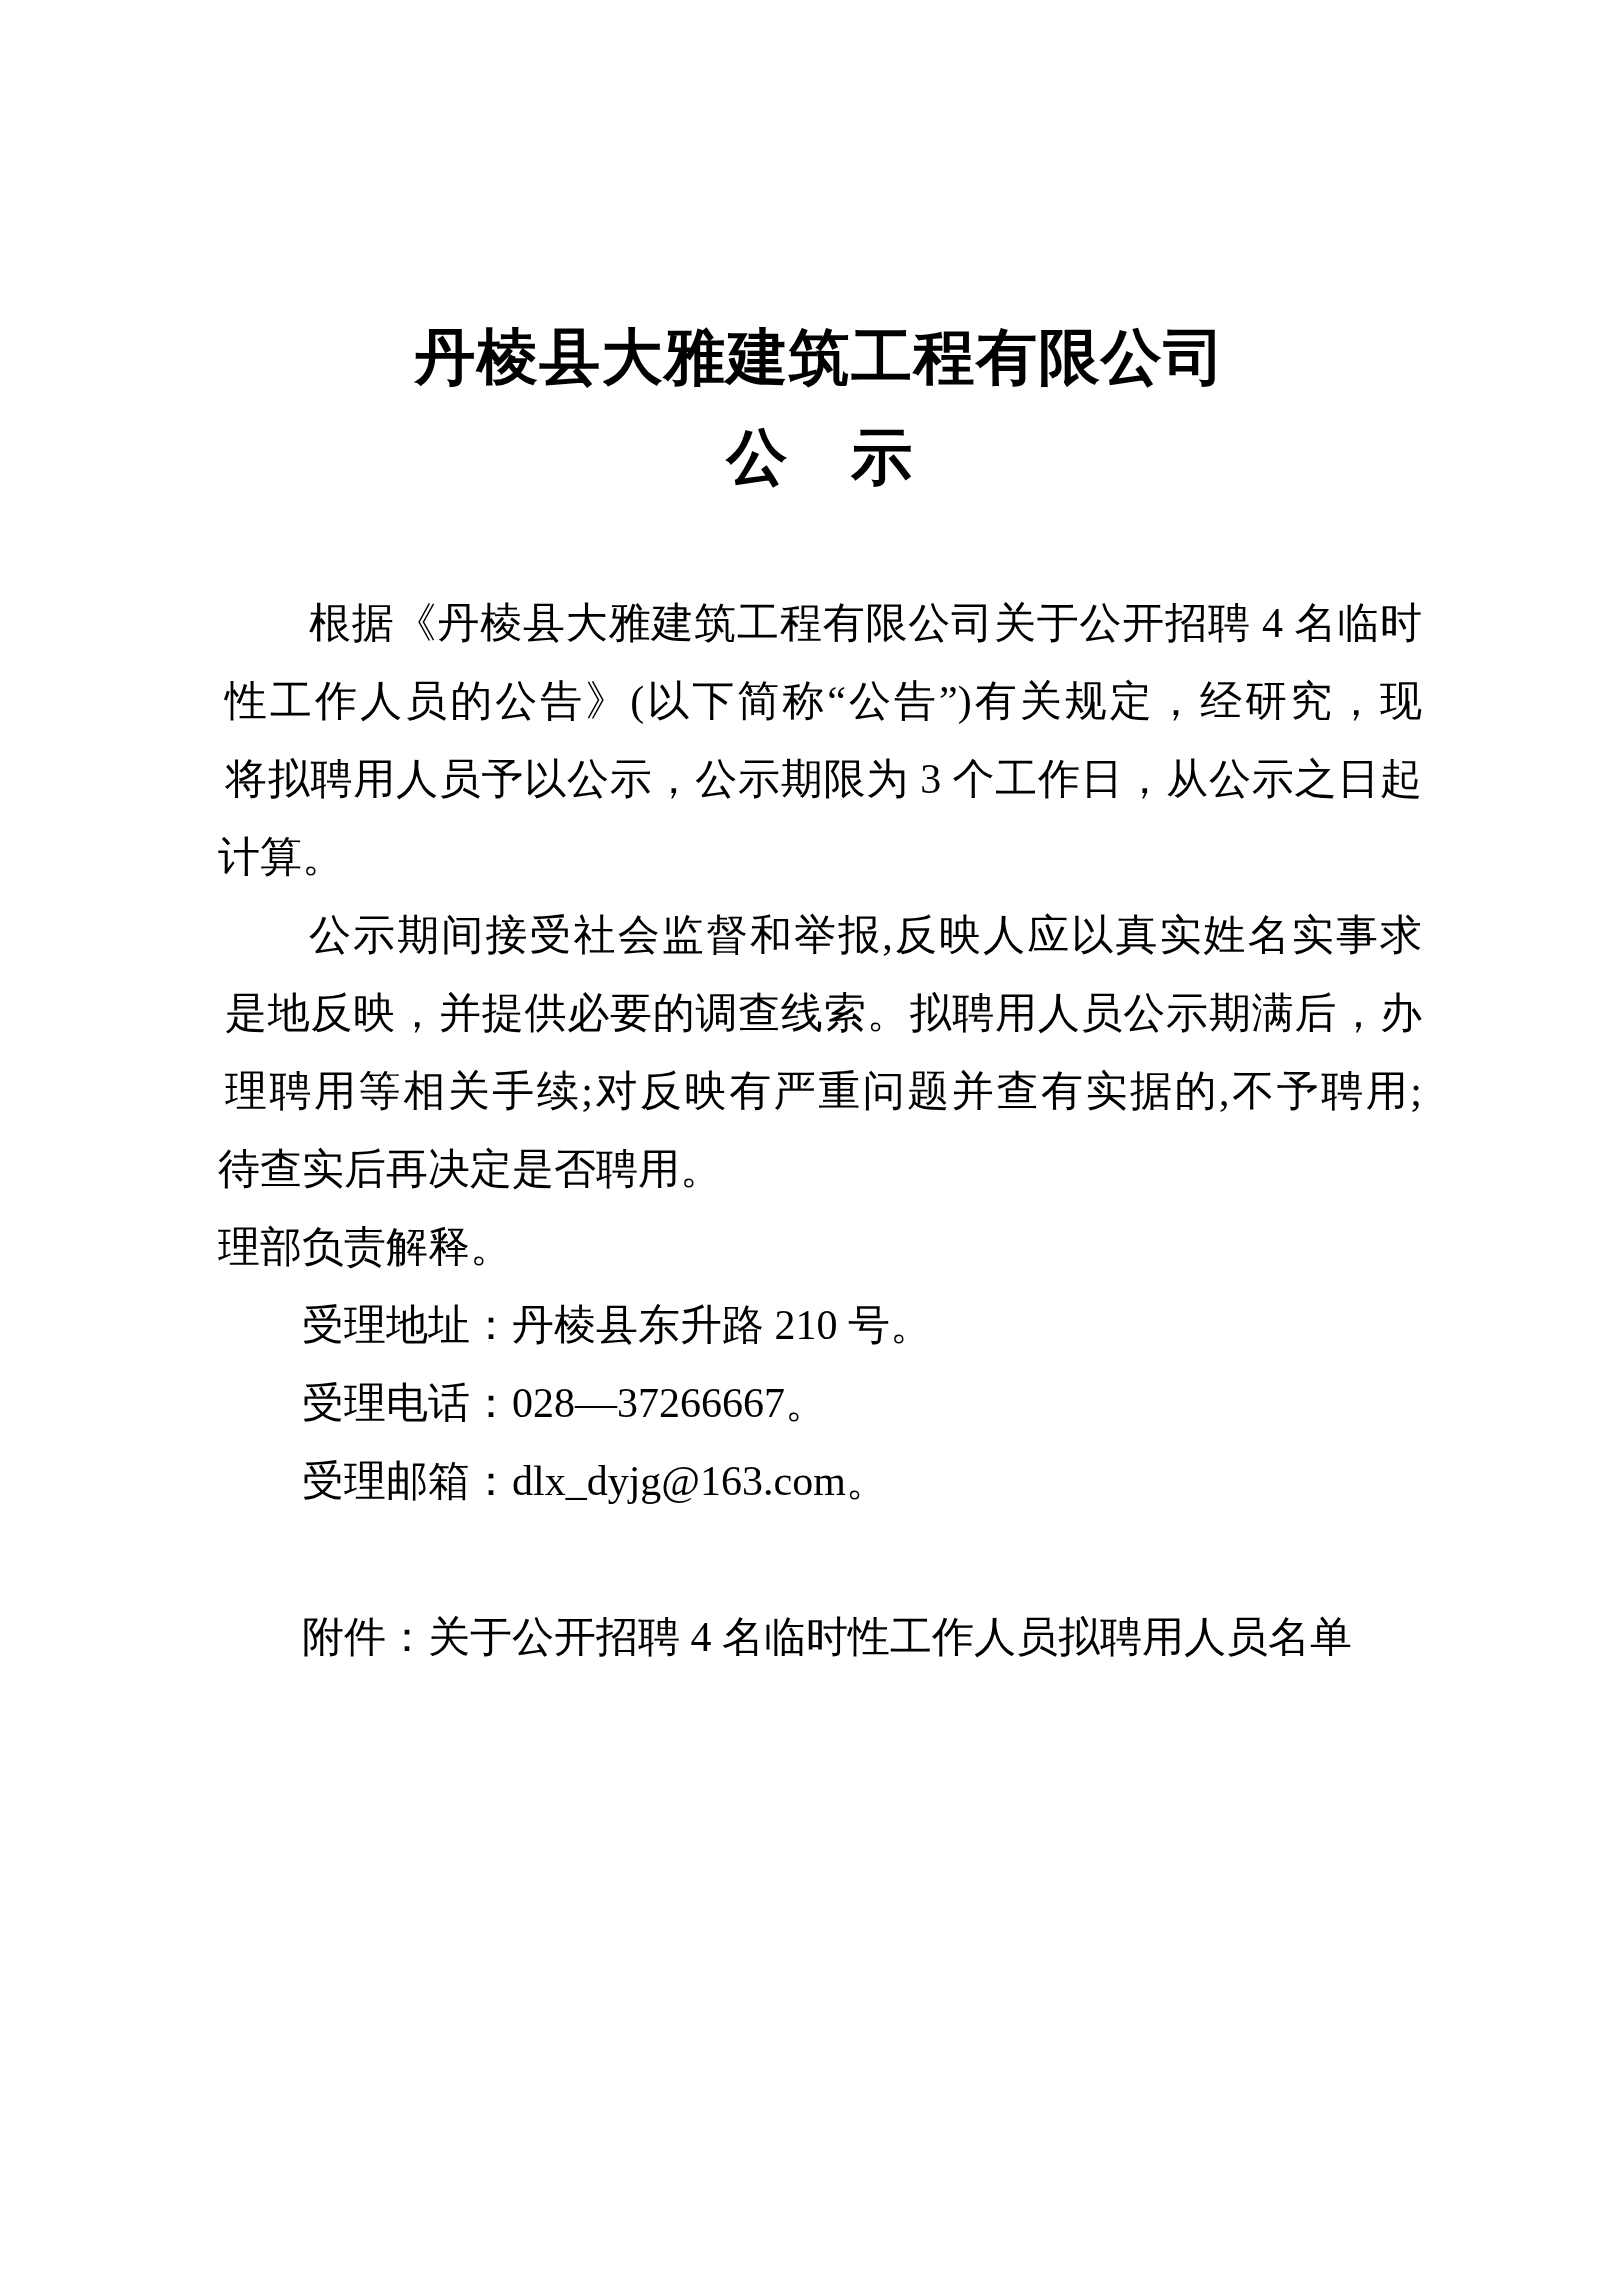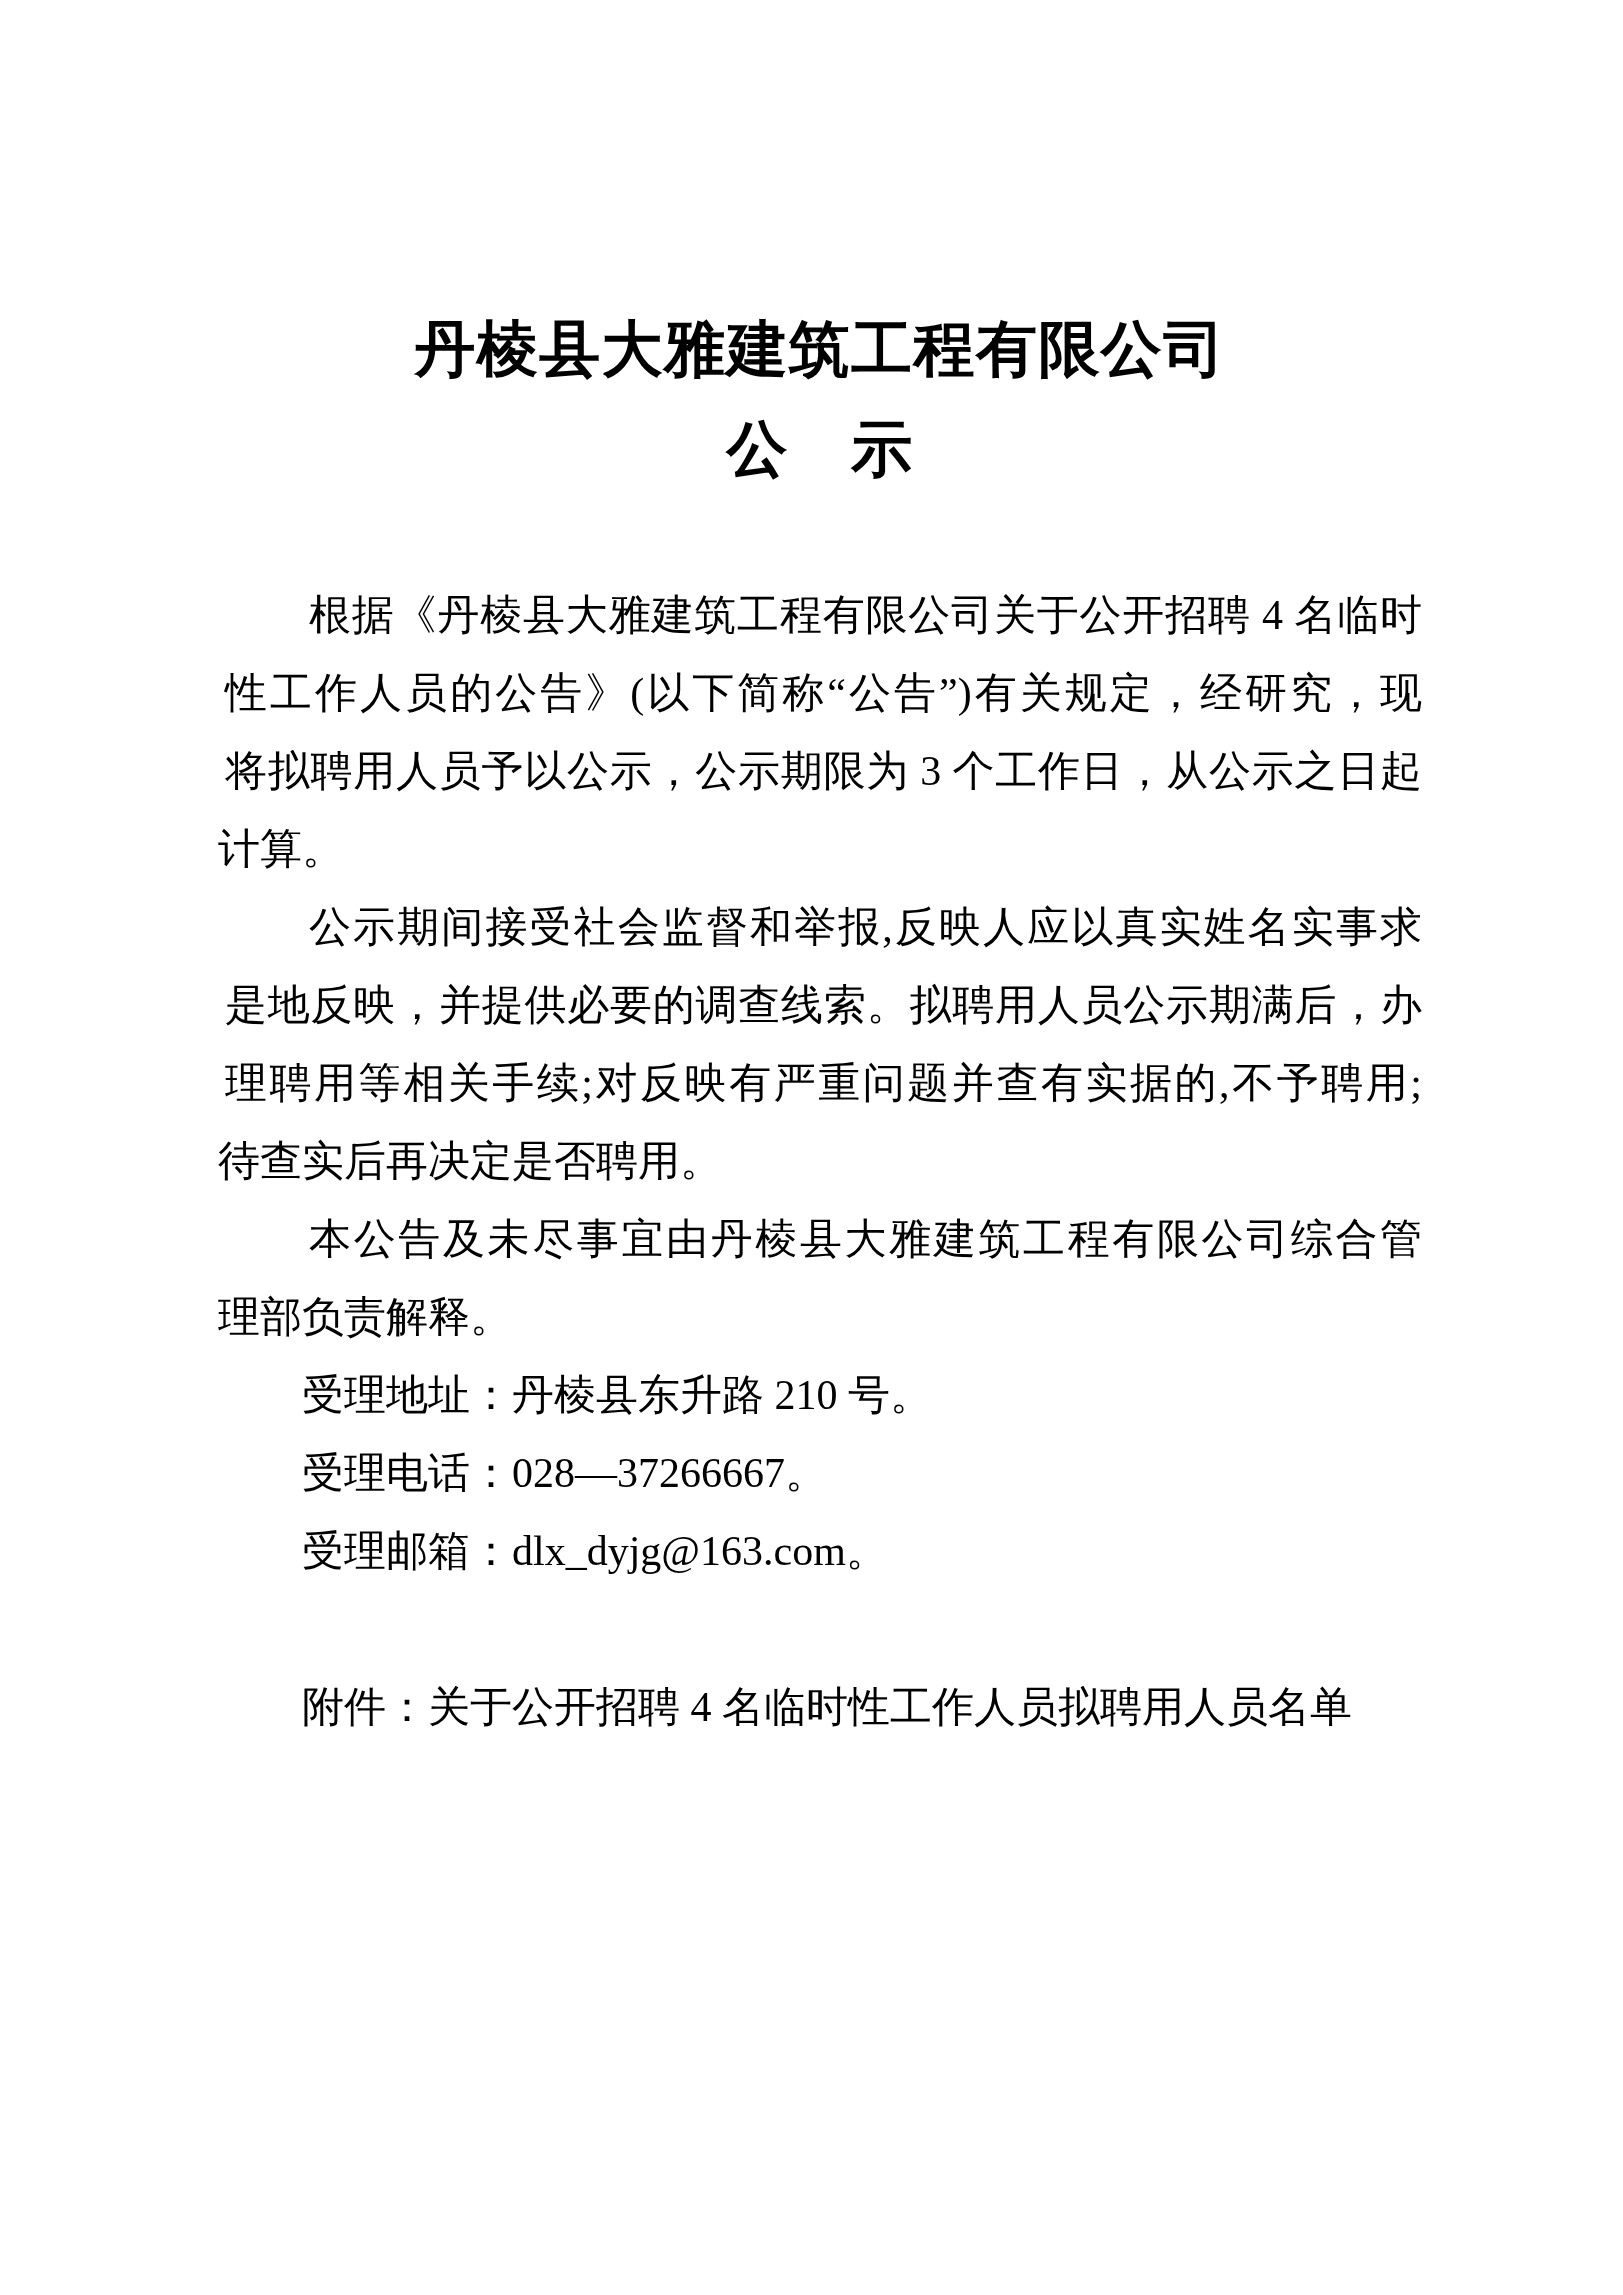--- a/index.html
+++ b/index.html
@@ -19,21 +19,21 @@
     position: absolute;
     top: 0;
     left: 0;
     width: 1623px;
     height: 2295px;
     background: #ffffff;
   }
   .content {
     position: absolute;
     left: 218px;
-    top: 8px;
+    top: 16px;
     width: 1204px;
   }
   .doc-title {
     margin-top: 292px;
     font-size: 61px;
     line-height: 100px;
     font-weight: bold;
     text-align: center;
     letter-spacing: 1.4px;
   }
@@ -80,21 +80,20 @@
       </div>
 
       <div>
         <div class="line jline indent">公示期间接受社会监督和举报,反映人应以真实姓名实事求</div>
         <div class="line jline">是地反映，并提供必要的调查线索。拟聘用人员公示期满后，办</div>
         <div class="line jline">理聘用等相关手续;对反映有严重问题并查有实据的,不予聘用;</div>
         <div class="line">待查实后再决定是否聘用。</div>
       </div>
 
       <div>
-        <div class="line jline indent">本公告及未尽事宜由丹棱县大雅建筑工程有限公司综合管</div>
         <div class="line">理部负责解释。</div>
       </div>
 
       <div>
         <div class="line indent"><span>受理地址：</span><span>丹棱县东升路 210 号。</span></div>
         <div class="line indent"><span>受理电话：</span><span>028—37266667。</span></div>
         <div class="line indent"><span>受理邮箱：</span><span>dlx_dyjg@163.com。</span></div>
       </div>
 
       <div class="gap-line"></div>

